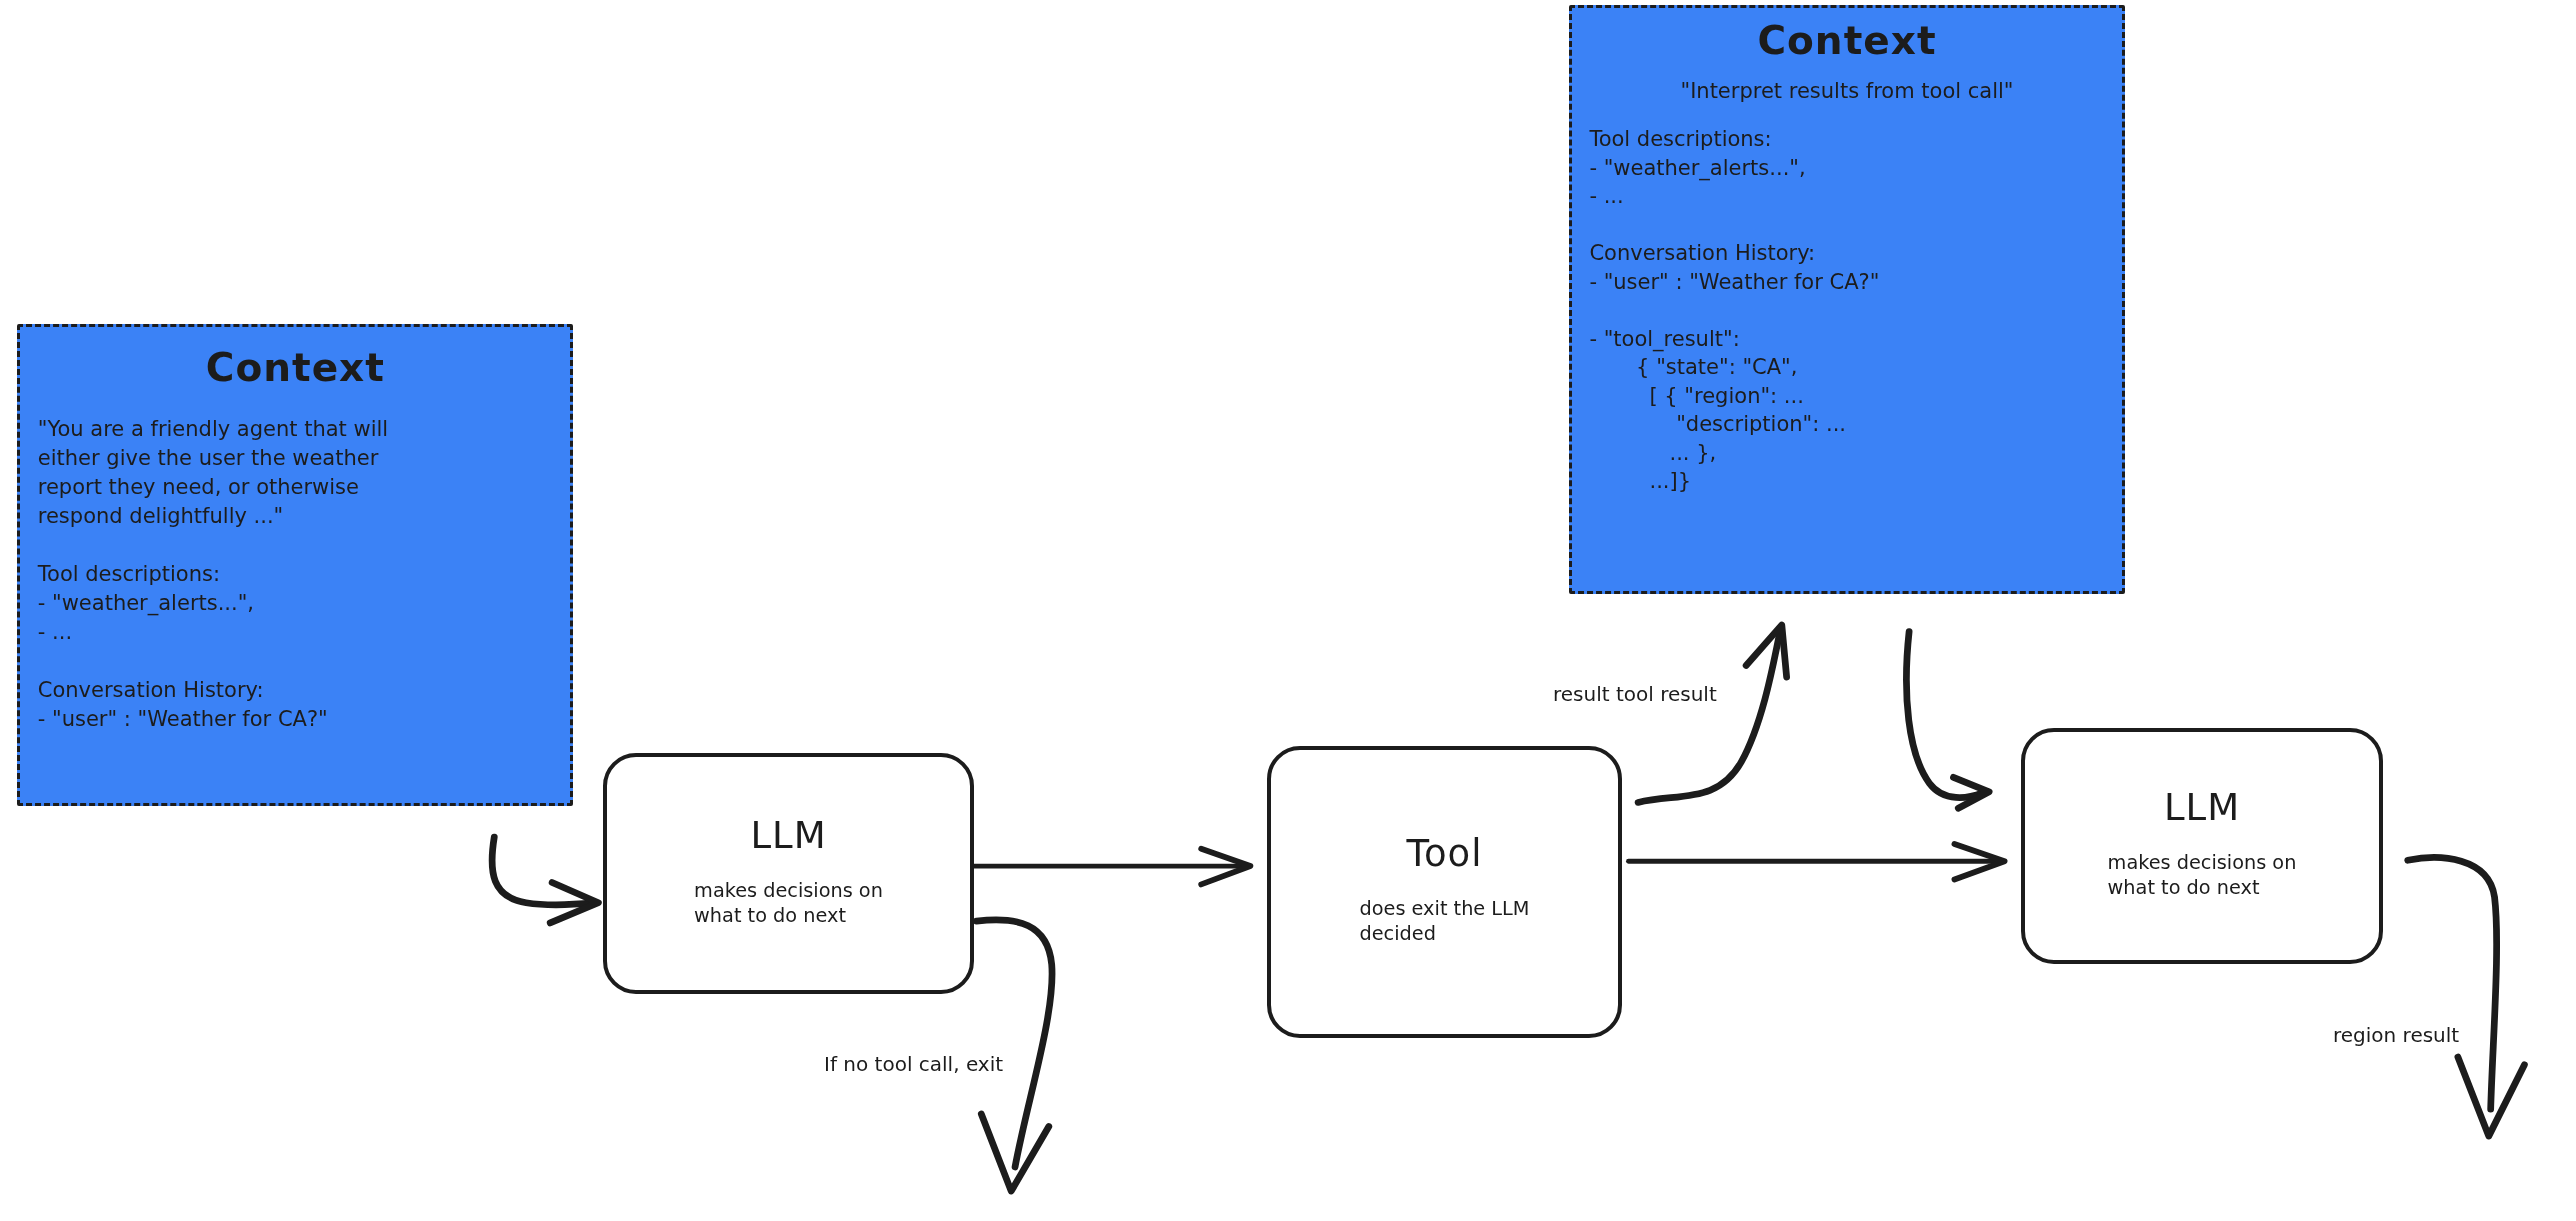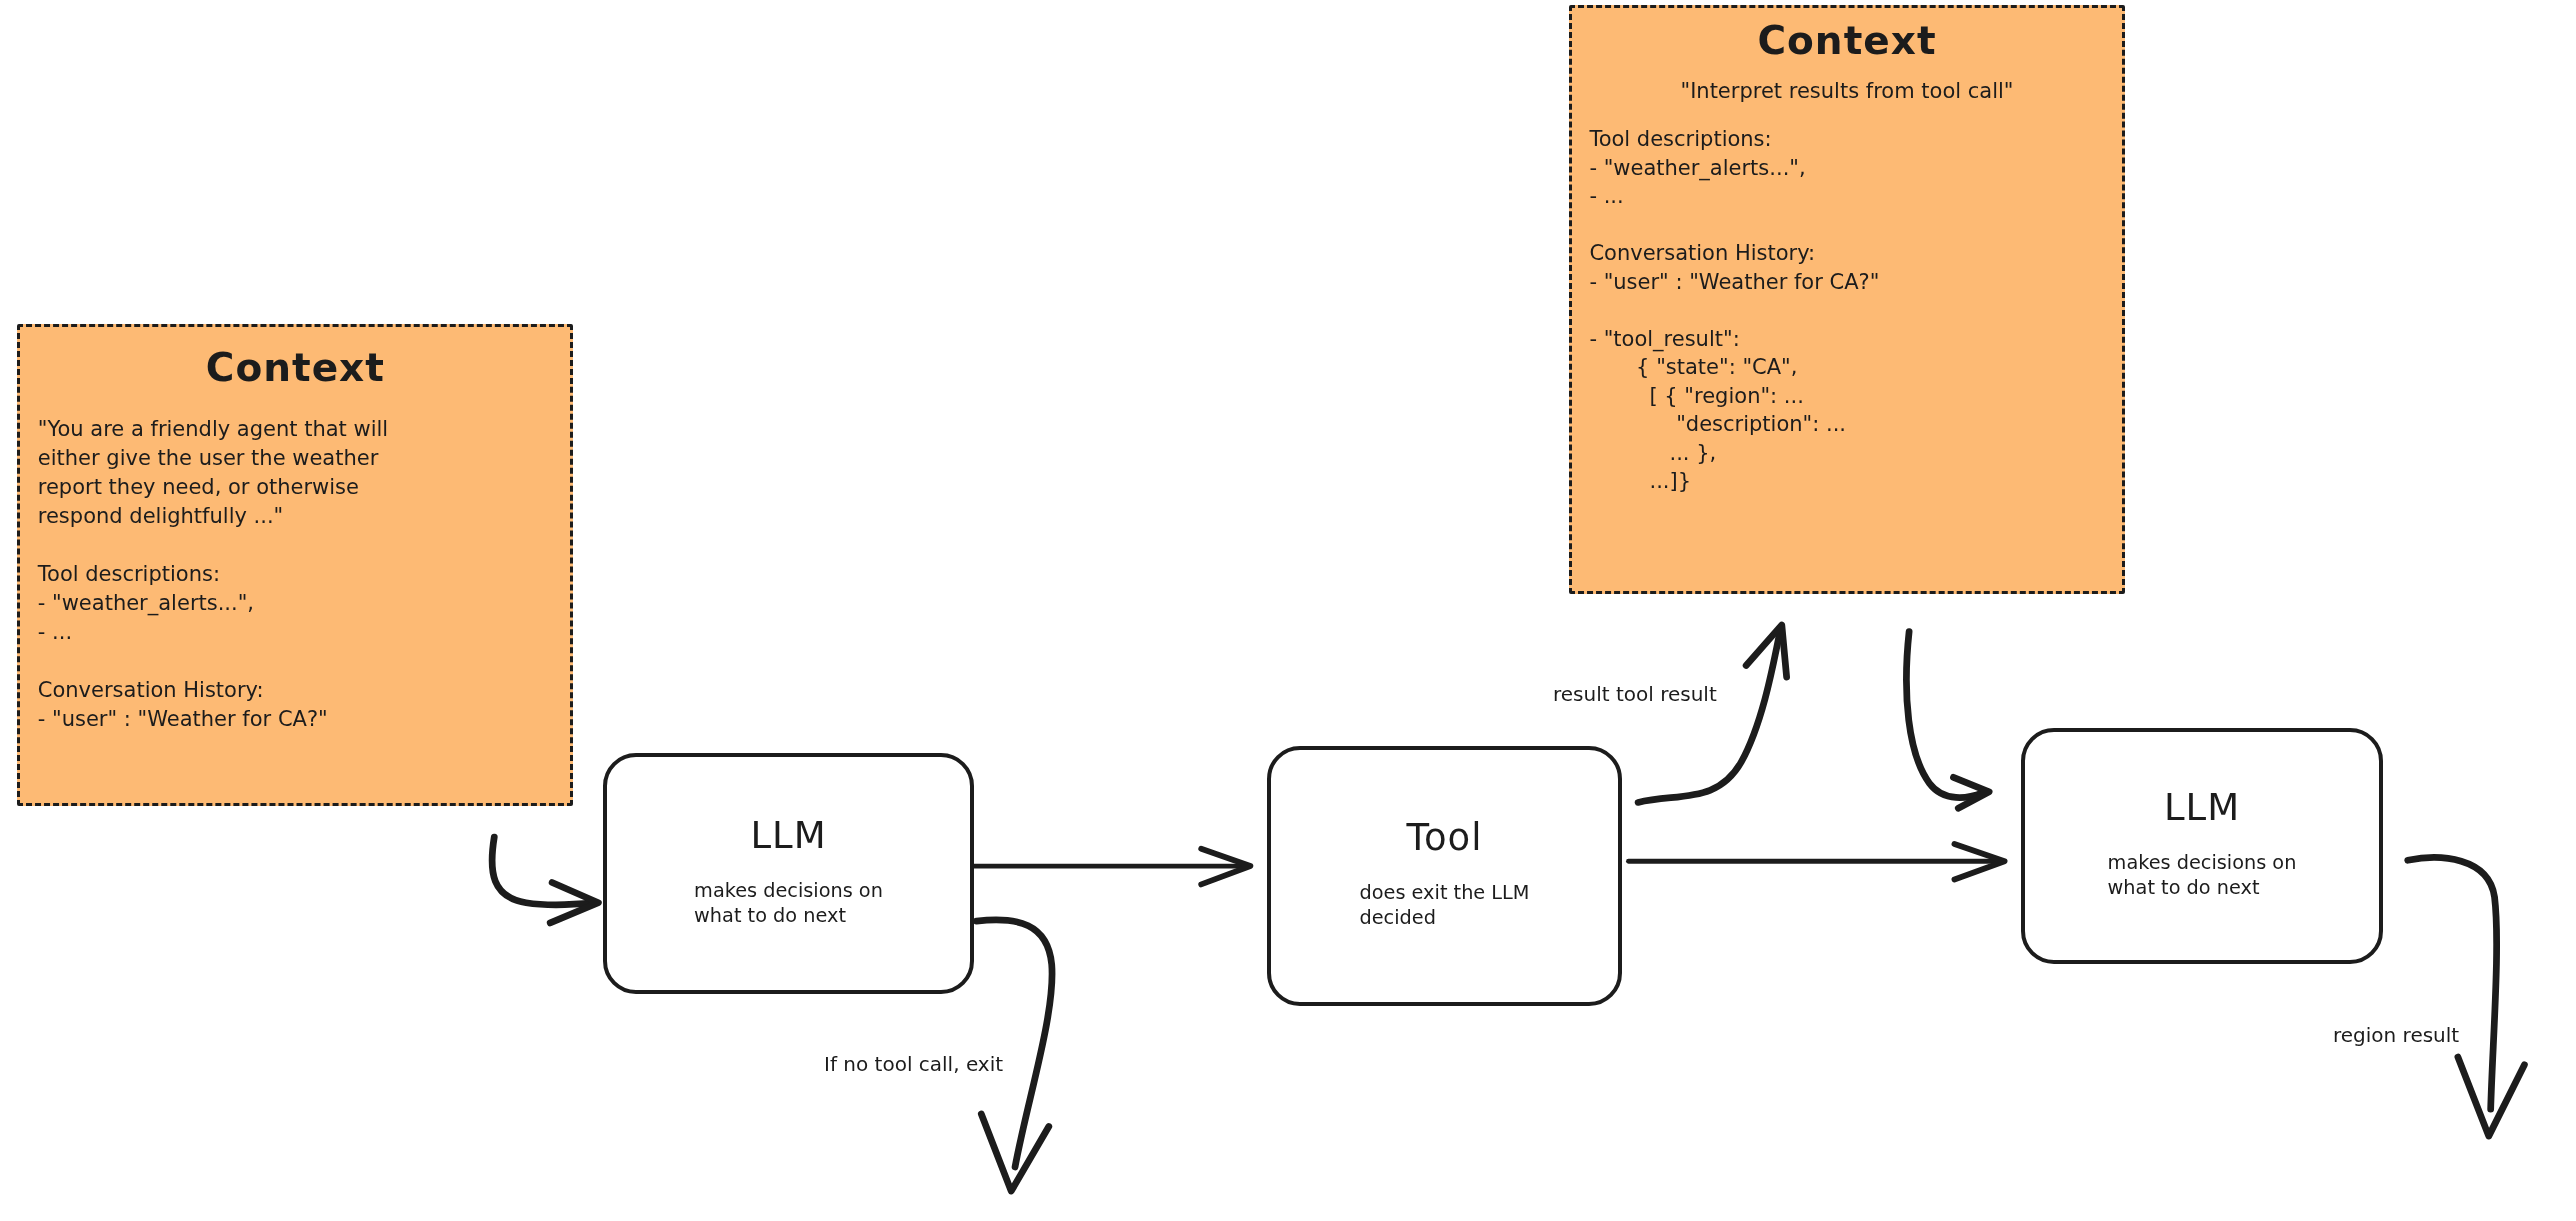--- a/index.html
+++ b/index.html
@@ -24,21 +24,21 @@
     top: 0;
     width: 2576px;
     height: 1221px;
     pointer-events: none;
   }
 
   
   .context-box {
     position: absolute;
     box-sizing: border-box;
-    background: #fdba74;
+    background: #3b82f6;
     border: 3.9px dashed #1c1c1c;
     border-radius: 1.9px;
   }
   .context-title {
     text-align: center;
     font-family: "DejaVu Sans", sans-serif;
     font-weight: 700;
     color: #1c1c1c;
     letter-spacing: 1px;
   }
@@ -115,21 +115,21 @@
     font-family: "DejaVu Sans", sans-serif;
     font-size: 19.3px;
     line-height: 25px;
     color: #1c1c1c;
     white-space: pre;
     text-align: left;
     margin-top: 21px;
   }
 
   #node-llm-1 { left: 603px; top: 753px;  width: 371px; height: 241px; }
-  #node-tool  { left: 1267px; top: 746px; width: 355px; height: 260px; }
+  #node-tool  { left: 1267px; top: 746px; width: 355px; height: 292px; }
   #node-llm-2 { left: 2021px; top: 728px; width: 362px; height: 236px; }
 
   #node-llm-1 .node-title { margin-top: -5.8px; }
   #node-tool  .node-title { margin-top: -5.8px; }
   #node-llm-2 .node-title { margin-top: -5.8px; }
 
   
   .edge-label {
     position: absolute;
     font-family: "DejaVu Sans", sans-serif;

